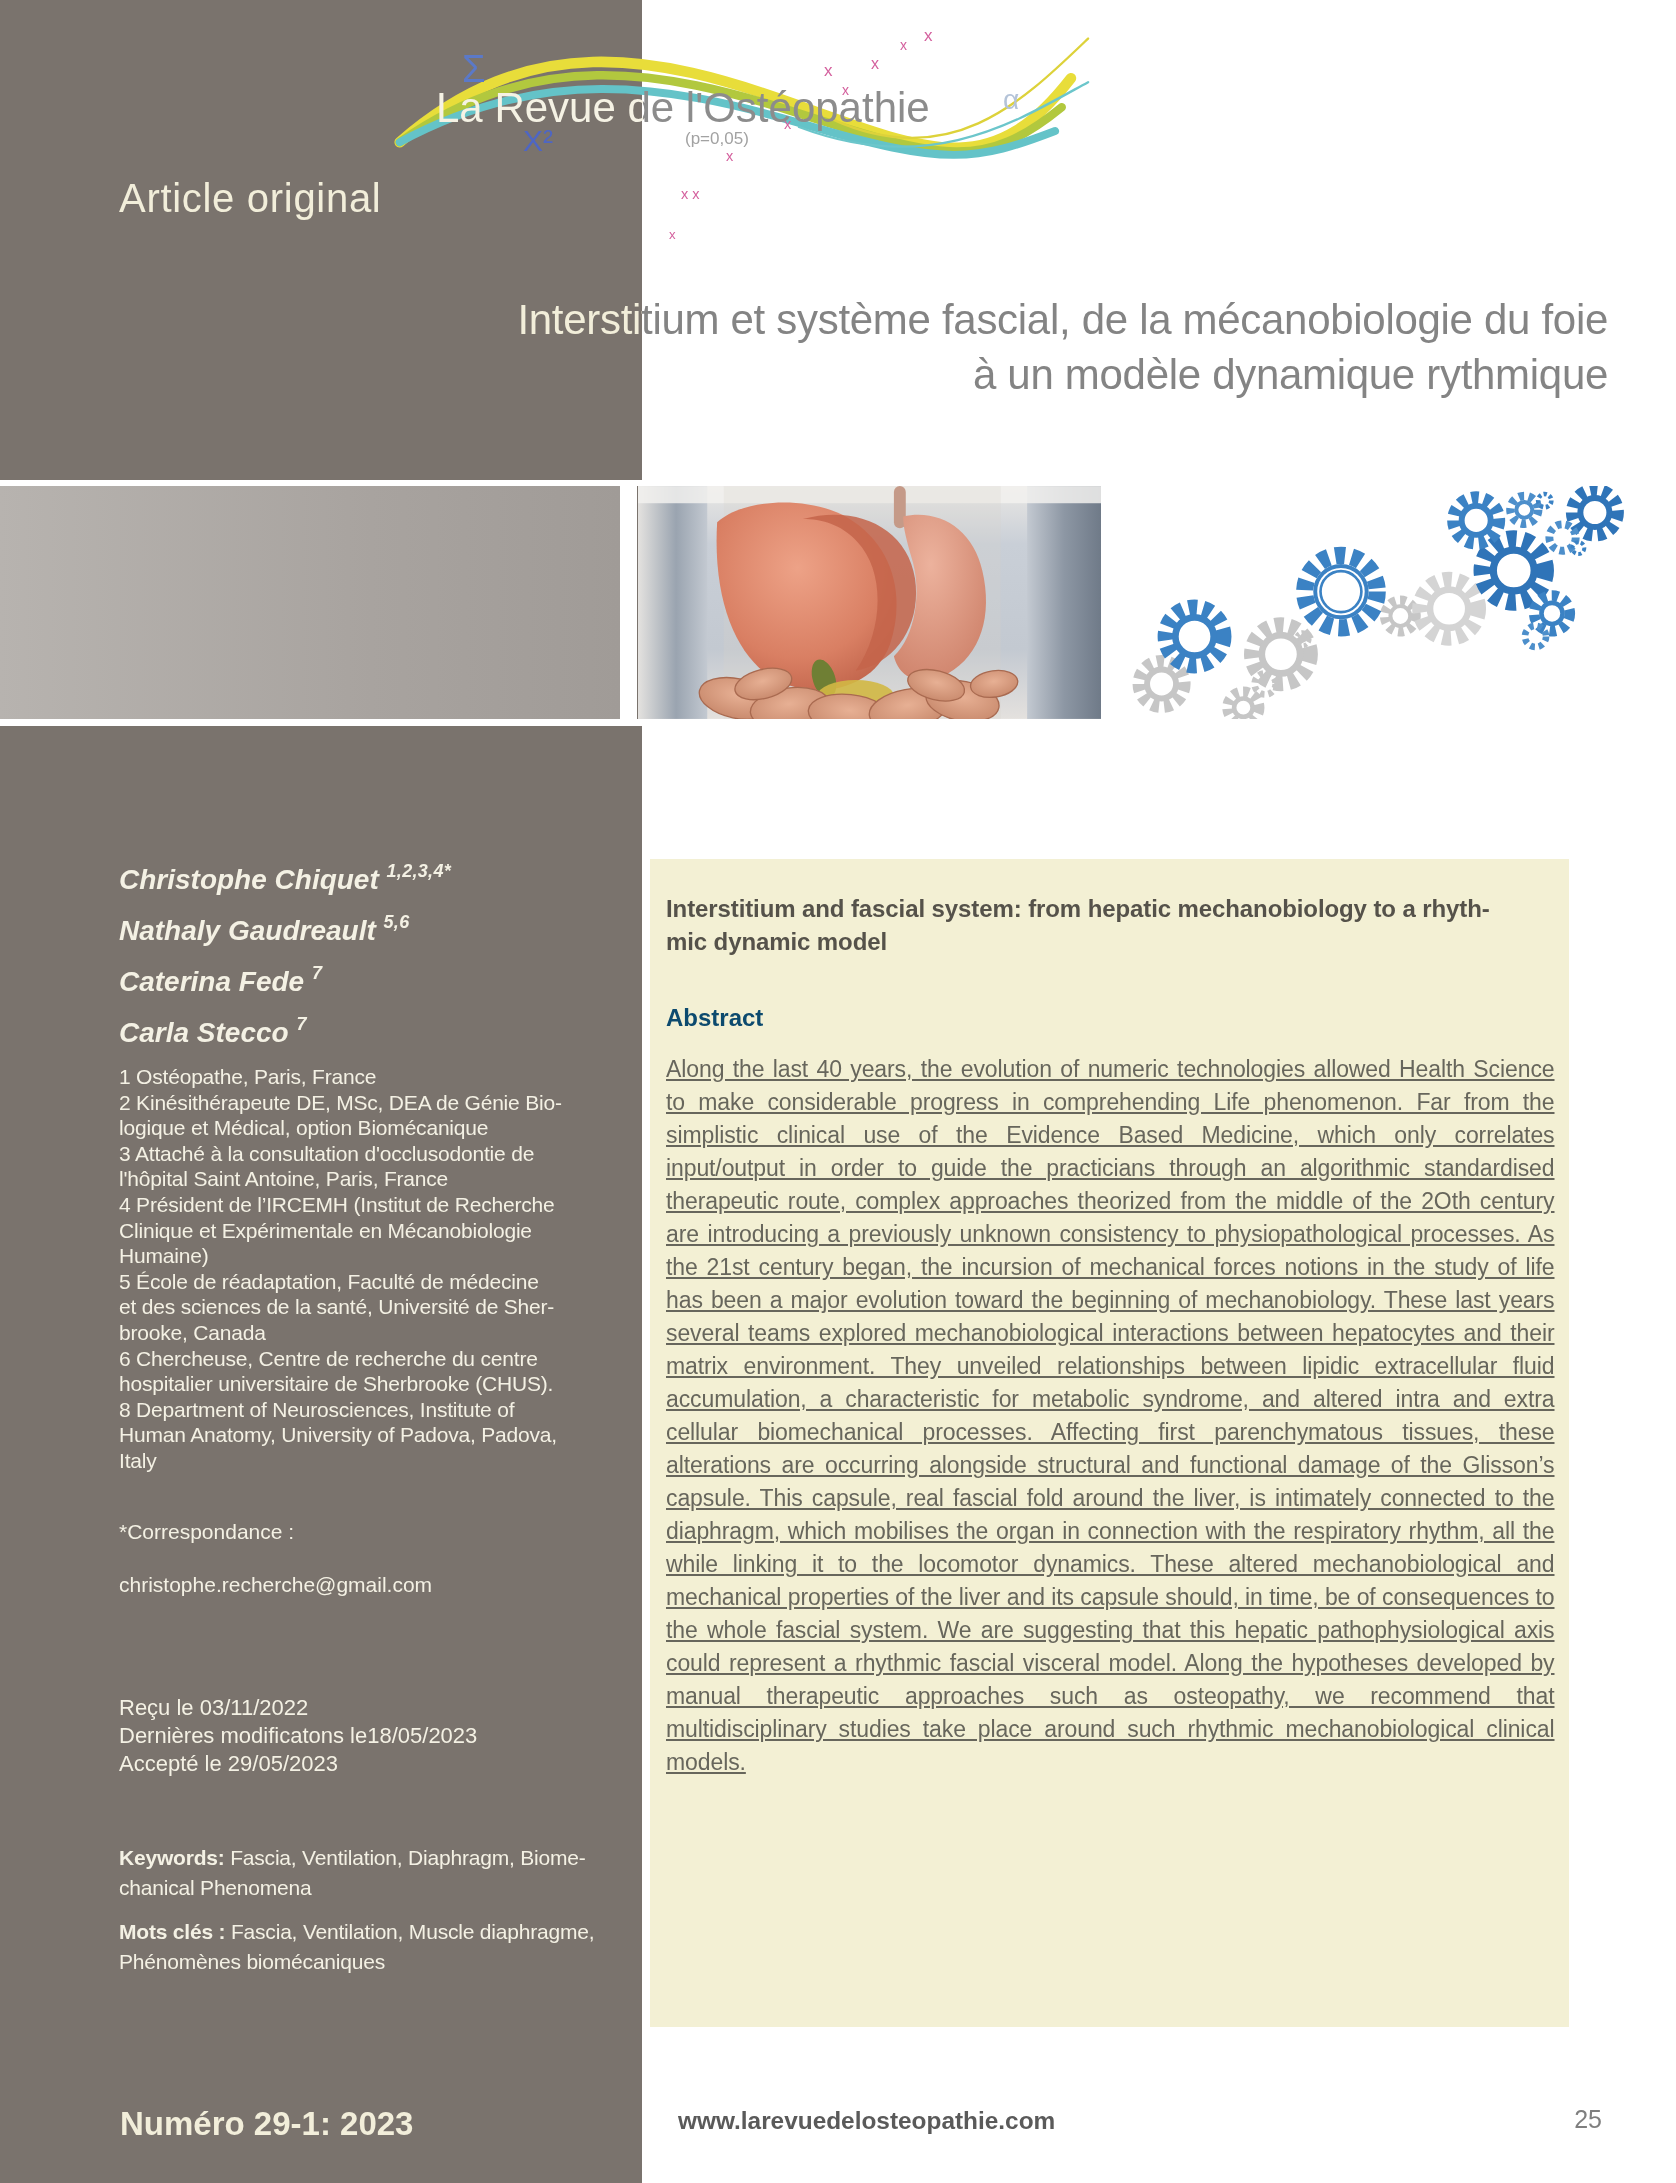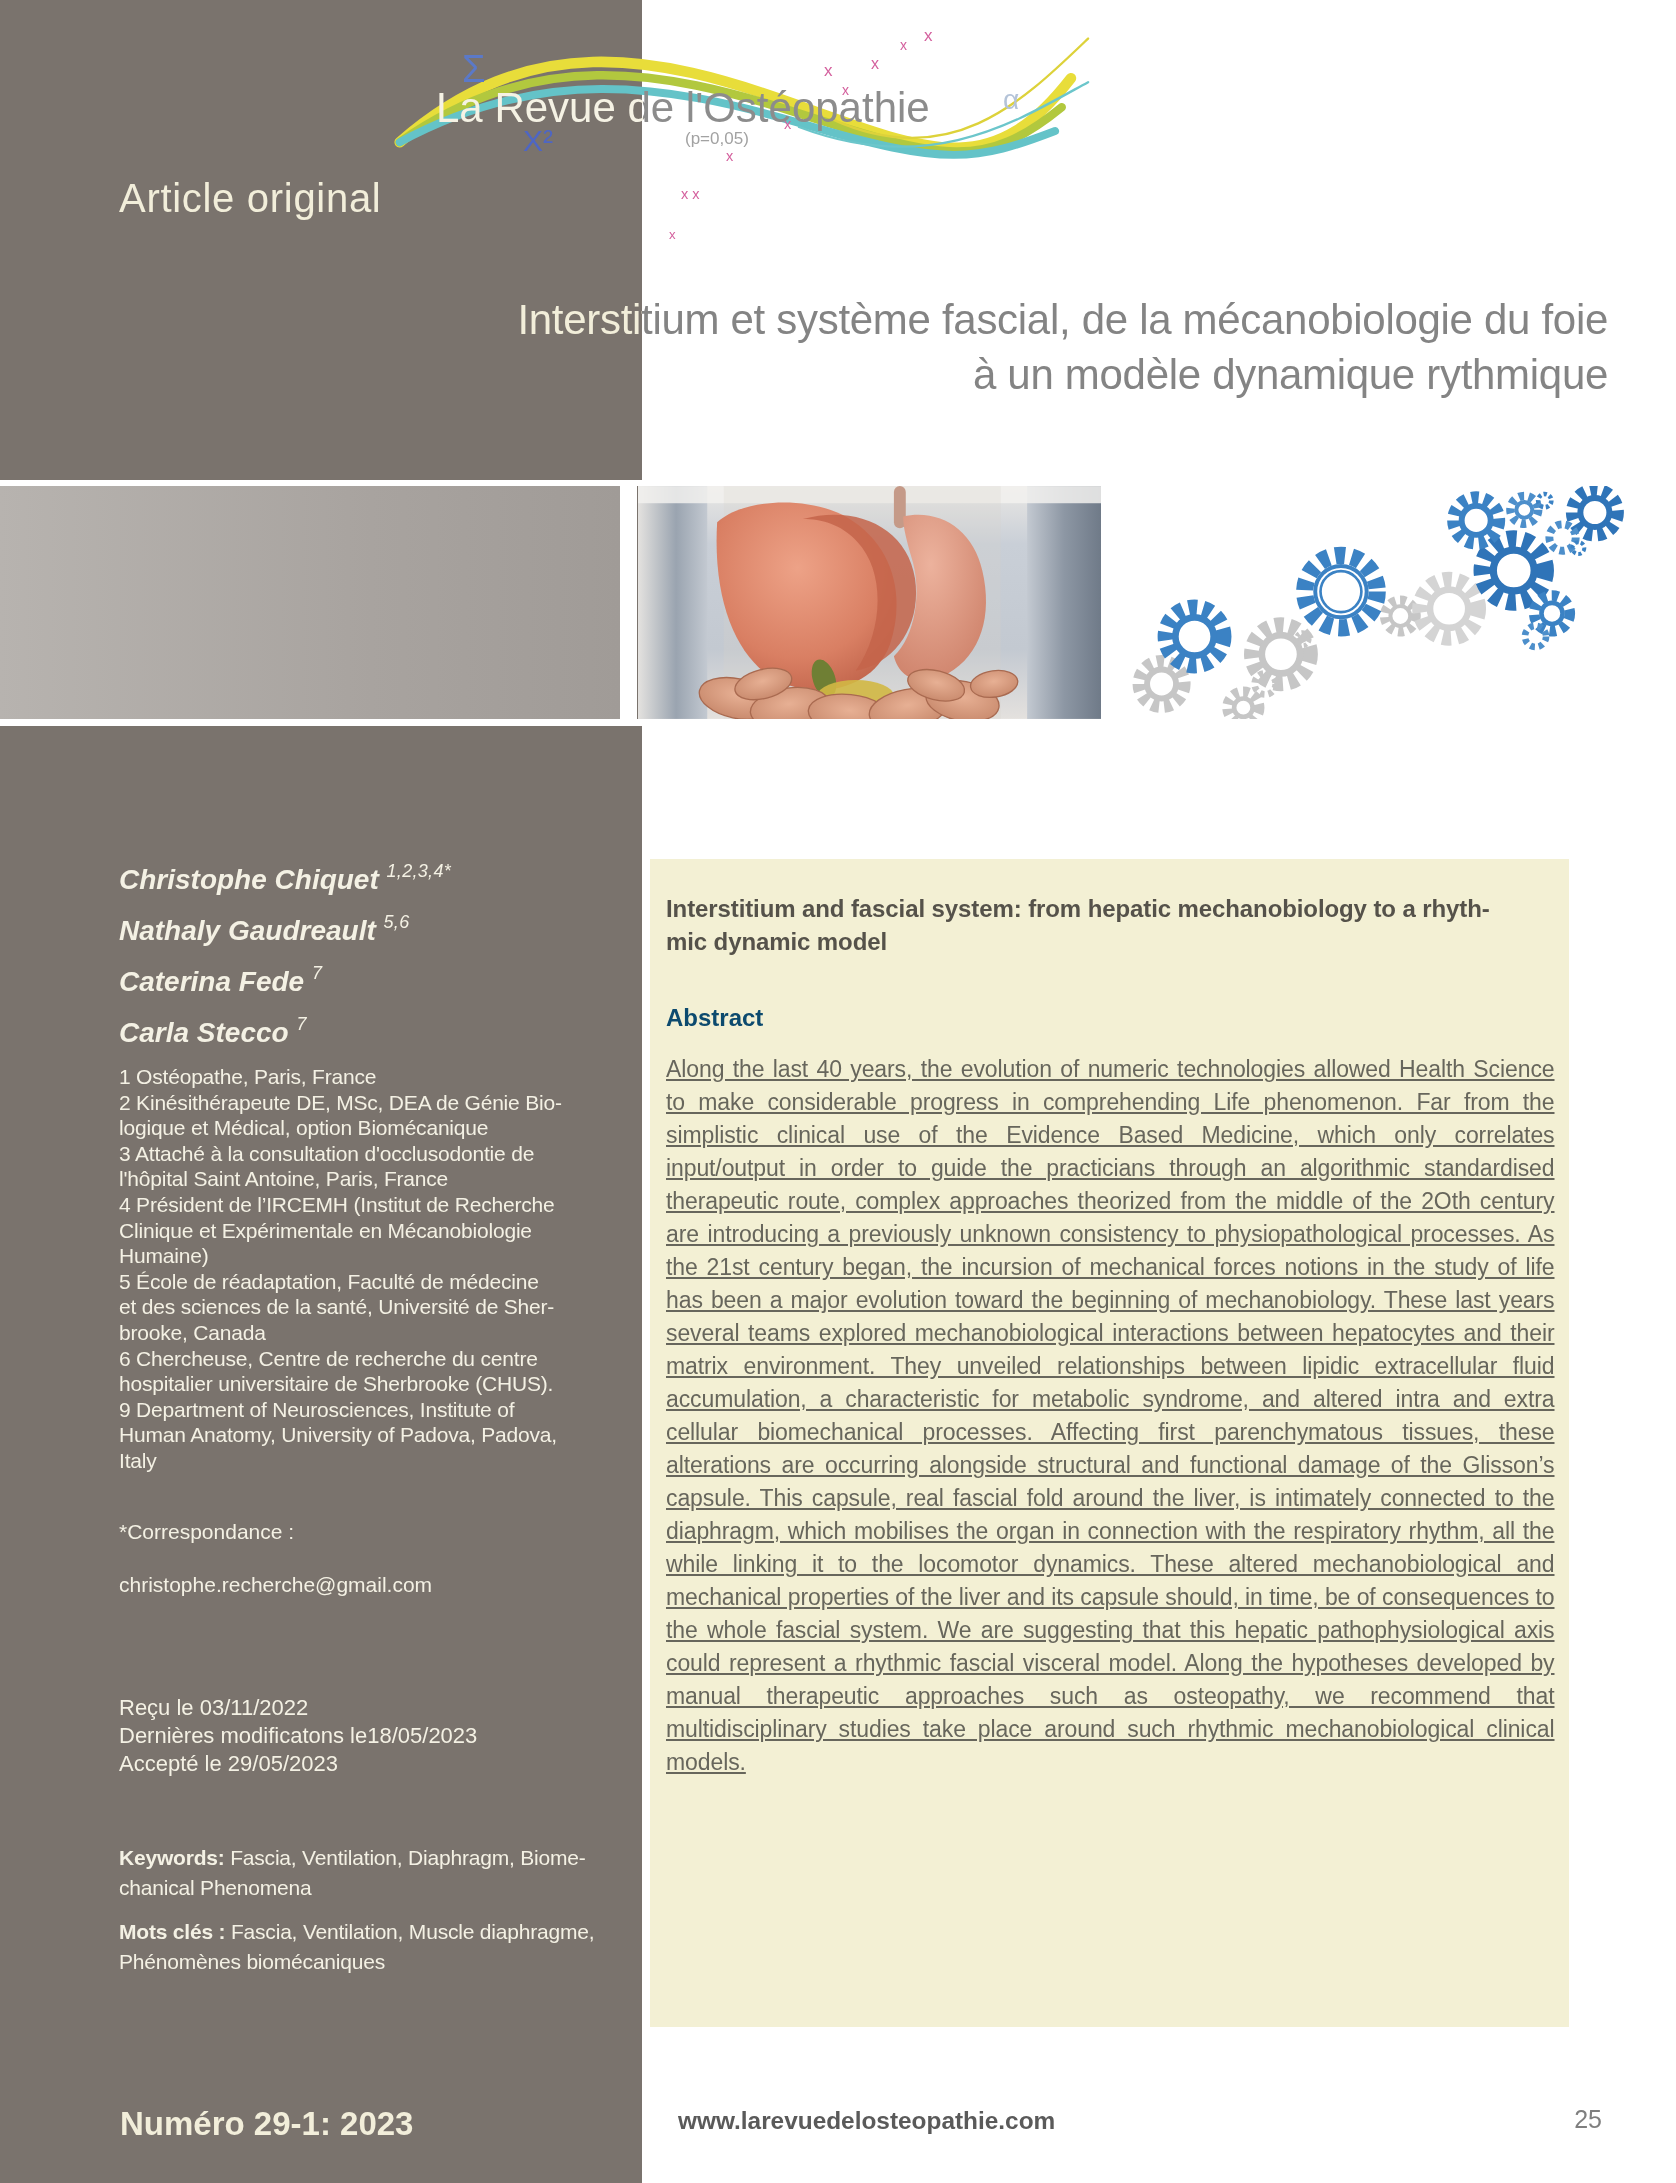--- a/index.html
+++ b/index.html
@@ -42,21 +42,21 @@
   .article-type { position:absolute; left:119px; top:176px; font-size:40px; color:#f2eeda; letter-spacing:0.7px; z-index:3; }
 
   
   .title-line { position:absolute; left:0; width:1608px; text-align:right; font-size:42px; letter-spacing:-0.3px; white-space:nowrap; z-index:3; }
   .title-l1 { top:296px; }
   .title-l2 { top:351px; color:#848484; }
   .title-cream { color:#f2eeda; clip-path:inset(-13.2px 966px -13.2px -13.2px); }
   .title-gray  { color:#848484; clip-path:inset(-13.2px -13.2px -13.2px 642px); }
   .authors { position:absolute; left:119px; top:850px; width:502px; }
   .author-line { font-size:28px; font-weight:700; font-style:italic; color:#f4f1e4; line-height:42px; white-space:nowrap; }
-  .author-line sup { font-size:18px; font-weight:400; vertical-align:12px; letter-spacing:0.3px; }
+  .author-line sup { font-size:18px; font-weight:700; vertical-align:12px; letter-spacing:0.3px; }
   .affils { position:absolute; left:119px; top:1064px; width:492px; }
   .affils p { font-size:21px; line-height:25.6px; color:#f4f1e4; white-space:pre-line; letter-spacing:-0.2px; }
   .corresp { position:absolute; left:119px; top:1493px; width:492px; font-size:21px; line-height:26.4px; color:#f4f1e4; white-space:pre-line; }
   .history { position:absolute; left:119px; top:1694px; width:502px; font-size:22px; line-height:28px; color:#f4f1e4; }
   .kw-block { position:absolute; left:119px; width:502px; font-size:21px; line-height:30px; color:#f4f1e4; white-space:pre-line; letter-spacing:-0.2px; }
   .kw-en { top:1843px; }
   .kw-fr { top:1917px; }
   .kw-block b { font-weight:700; }
 
   
@@ -230,21 +230,21 @@
     <p>3 Attaché à la consultation d'occlusodontie de
 l'hôpital Saint Antoine, Paris, France</p>
     <p>4 Président de l’IRCEMH (Institut de Recherche
 Clinique et Expérimentale en Mécanobiologie
 Humaine)</p>
     <p>5 École de réadaptation, Faculté de médecine
 et des sciences de la santé, Université de Sher-
 brooke, Canada</p>
     <p>6 Chercheuse, Centre de recherche du centre
 hospitalier universitaire de Sherbrooke (CHUS).</p>
-    <p>9 Department of Neurosciences, Institute of
+    <p>8 Department of Neurosciences, Institute of
 Human Anatomy, University of Padova, Padova,
 Italy</p>
   </div>
 
   <div class="corresp">
     <div>*Correspondance :</div>
     <div>christophe.recherche@gmail.com</div>
   </div>
 
   <div class="history">

